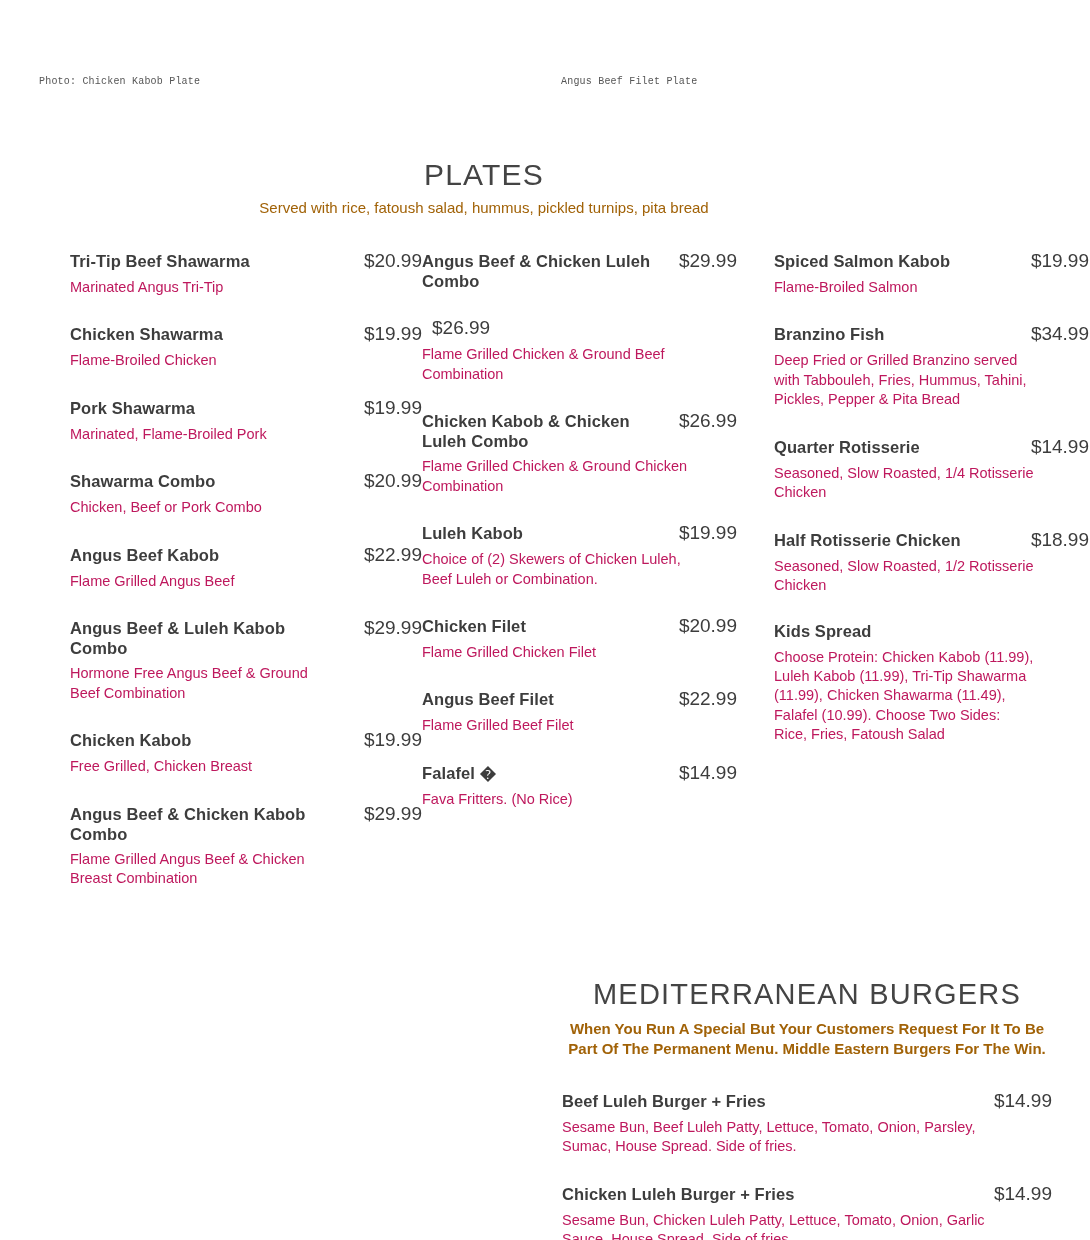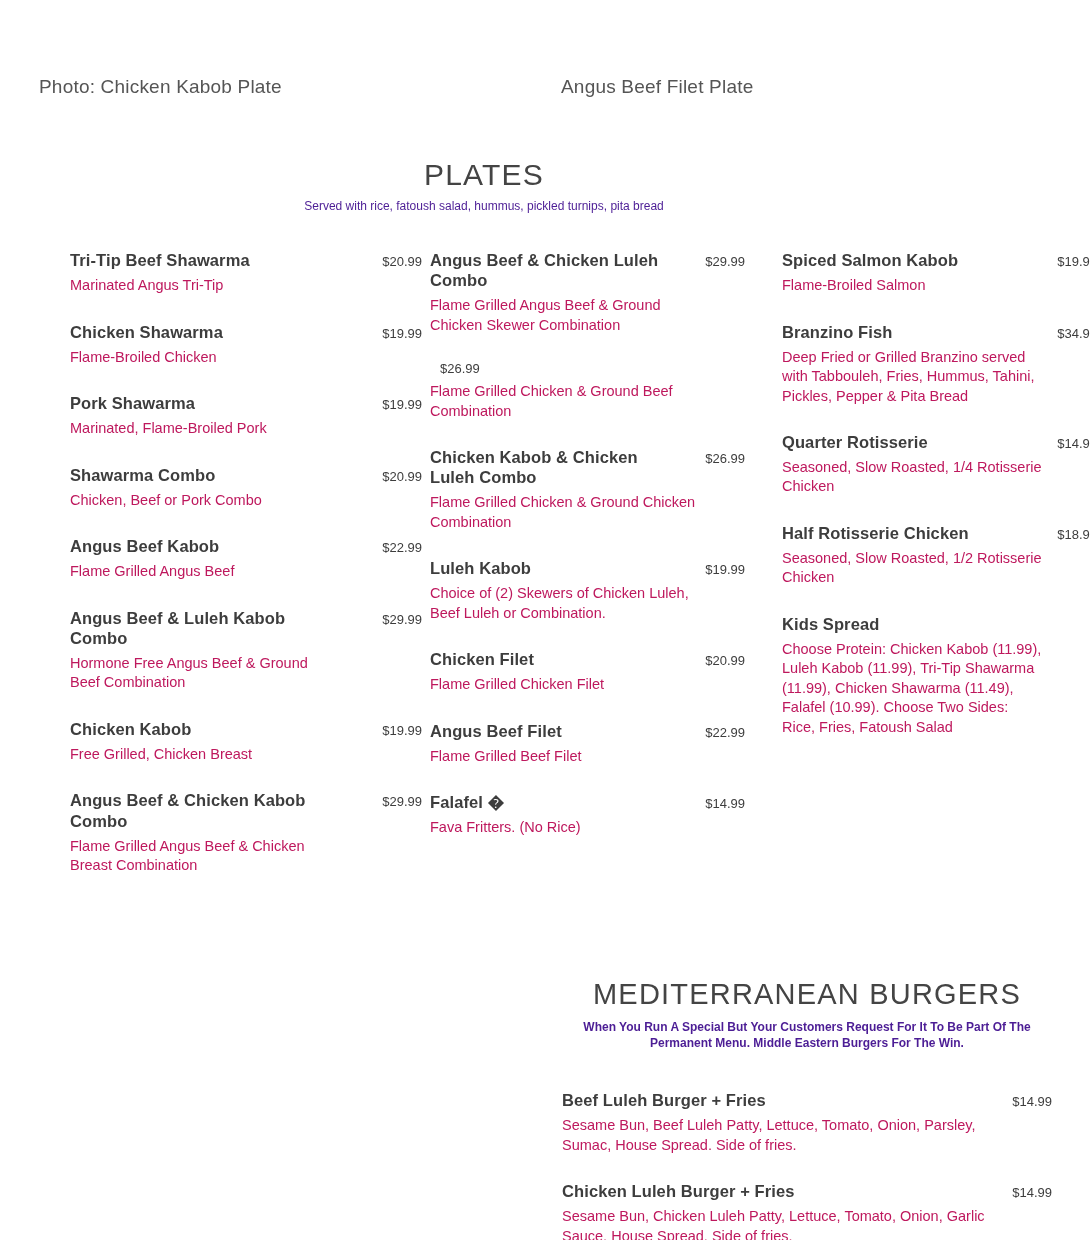--- a/index.html
+++ b/index.html
@@ -10,39 +10,40 @@
   body {
     width: 1090px;
     height: 1240px;
     position: relative;
     font-family: "Liberation Sans", sans-serif;
     color: #3f3f3f;
     overflow: hidden;
   }
   .photo-caption {
     position: absolute;
-    font-size: 19px;
+    font-size: 10px;
     color: #555555;
     letter-spacing: .2px;
+    font-family: Liberation Mono, monospace;
   }
   #cap-left  { left: 39px;  top: 76px; }
   #cap-right { left: 561px; top: 76px; }
 
   .section-title {
     text-align: center;
     font-size: 30px;
     font-weight: 400;
     letter-spacing: 1.2px;
     color: #444444;
     margin: 0;
   }
   .section-sub {
     text-align: center;
-    font-size: 12px;
-    color: #4c1d95;
+    font-size: 15px;
+    color: #a16207;
     margin: 6px 0 0 0;
     line-height: 1.35;
   }
 
   #plates-header {
     position: absolute;
     left: 0;
     top: 158px;
     width: 968px;
   }
@@ -51,40 +52,40 @@
     position: absolute;
     top: 250px;
     left: 0;
     width: 1090px;
     display: flex;
     align-items: flex-start;
     padding-left: 32px;
   }
   .col { position: relative; }
   .col-1 { width: 352px; margin-left: 38px; }
-  .col-2 { width: 315px; margin-left: 8px; }
+  .col-2 { width: 315px; margin-left: 0px; }
   .col-3 { width: 315px; margin-left: 37px; }
 
   .item { margin-bottom: 16px; }
   .item-row {
     display: flex;
     align-items: baseline;
     justify-content: space-between;
   }
   .item-name {
     font-size: 16.5px;
     font-weight: bold;
     color: #3d3d3d;
     line-height: 1.22;
     letter-spacing: .1px;
     max-width: 248px;
   }
   .col-2 .item-name, .col-3 .item-name { max-width: 240px; }
   .item-price {
-    font-size: 13px;
+    font-size: 19px;
     color: #3d3d3d;
     white-space: nowrap;
     padding-left: 10px;
   }
   .item-desc {
     font-size: 14.5px;
     color: #be185d;
     line-height: 1.34;
     margin-top: 6px;
     max-width: 262px;
@@ -184,21 +185,20 @@
       <div class="item-desc">Flame Grilled Angus Beef &amp; Chicken Breast Combination</div>
     </div>
   </div>
 
   <div class="col col-2">
     <div class="item gap-lg">
       <div class="item-row">
         <span class="item-name">Angus Beef &amp; Chicken Luleh Combo</span>
         <span class="item-price">$29.99</span>
       </div>
-      <div class="item-desc">Flame Grilled Angus Beef &amp; Ground Chicken Skewer Combination</div>
     </div>
     <div class="item gap-lg">
       <div class="item-row">
         <span class="item-price">$26.99</span>
       </div>
       <div class="item-desc">Flame Grilled Chicken &amp; Ground Beef Combination</div>
     </div>
     <div class="item gap-lg">
       <div class="item-row">
         <span class="item-name">Chicken Kabob &amp; Chicken Luleh Combo</span>

